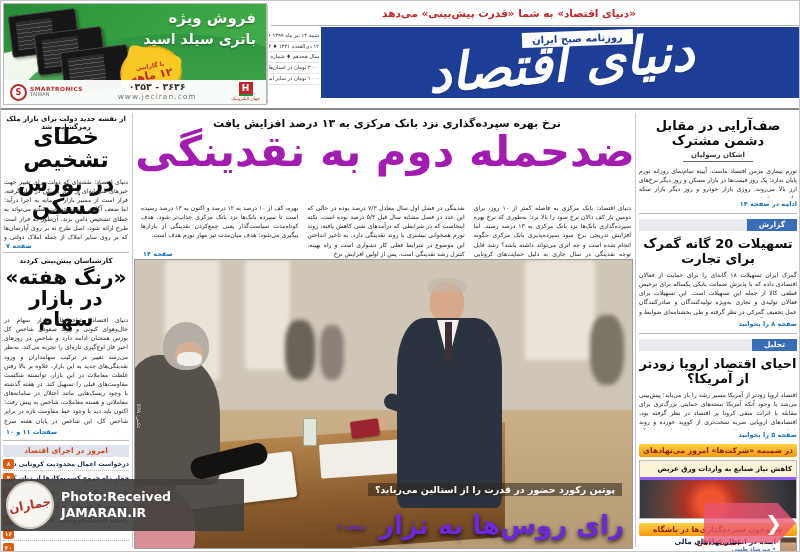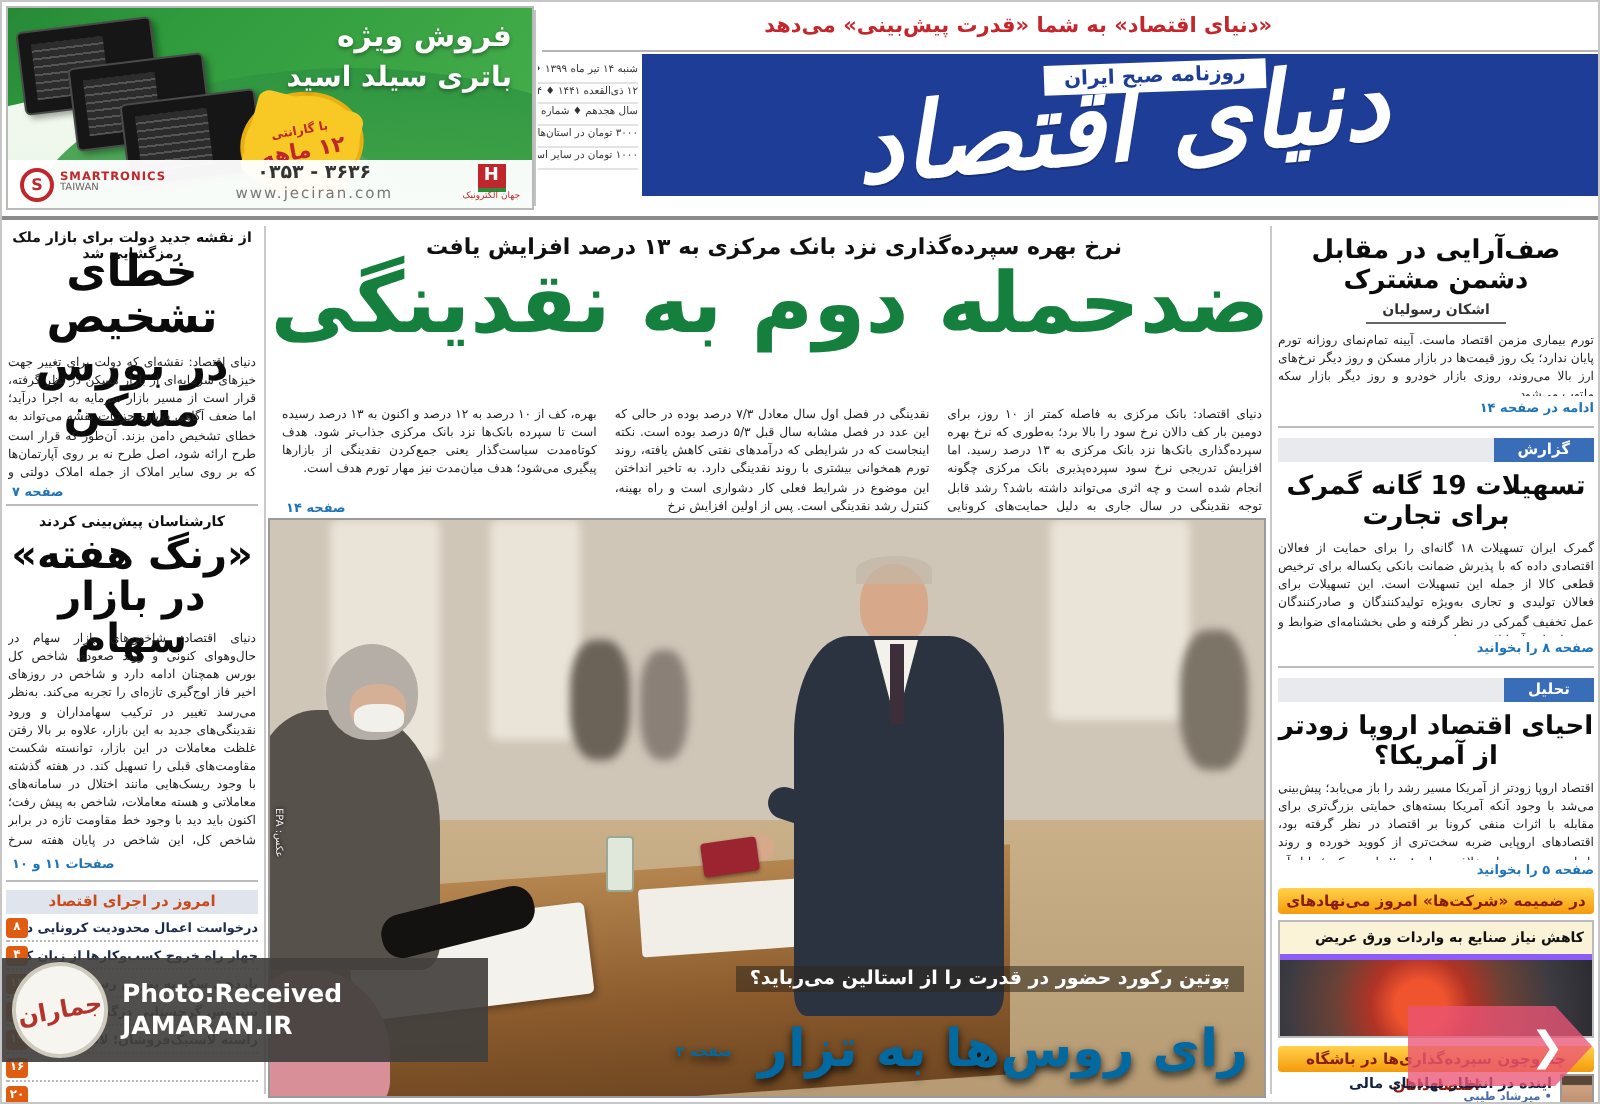--- a/index.html
+++ b/index.html
@@ -60,32 +60,32 @@
   .jahan{display:flex;flex-direction:column;align-items:center;line-height:1;}
   .jahan .h{width:14px;height:12px;background:#c0272d;color:#fff;font-size:9px;font-weight:bold;
       display:flex;align-items:center;justify-content:center;border-bottom:2px solid #2e8b3a;}
   .jahan .t{font-size:4.5px;color:#c0272d;margin-top:1px;}
   
   .header-rule{top:107px;left:0;right:0;height:2px;background:#8a8a8a;}
   .vrule{top:112px;bottom:4px;width:1px;background:#c9c9c9;}
   
   .lead-kicker{top:116px;left:140px;width:492px;text-align:center;font-size:11px;font-weight:bold;color:#111;}
   .lead-headline{top:129px;left:134px;width:500px;text-align:center;font-size:42px;font-weight:bold;
-      color:#15803d;letter-spacing:-2px;line-height:1.05;}
+      color:#a21caf;letter-spacing:-2px;line-height:1.05;}
   .lead-cols{top:202px;left:140px;width:490px;height:54px;display:flex;gap:9px;}
   .lead-cols>div{flex:1;font-size:6.1px;}
   
   .photo{top:258px;left:133px;width:499px;height:290px;background:#cfc6b8;overflow:hidden;
       border:1px solid #9a9a9a;box-sizing:border-box;}
   .ph{position:absolute;}
   .win{background:#eae4d8;filter:blur(2px);border-radius:4px;}
   .blob{filter:blur(2px);border-radius:40%;}
   .cap-kicker{position:absolute;right:10px;bottom:52px;background:rgba(45,38,28,.55);color:#fff;
       font-size:9.5px;font-weight:bold;padding:1px 7px;z-index:6;}
-  .cap-title{position:absolute;right:8px;bottom:8px;color:#0369a1;font-size:26px;font-weight:bold;
+  .cap-title{position:absolute;right:8px;bottom:8px;color:#6d28d9;font-size:26px;font-weight:bold;
       text-shadow:0 2px 4px rgba(0,0,0,.85);z-index:6;letter-spacing:-1px;}
   .cap-page{font-size:7px;font-weight:bold;vertical-align:middle;margin-right:4px;}
   .credit{position:absolute;left:1px;top:50%;writing-mode:vertical-rl;font-size:5px;color:#eee;
       text-shadow:0 0 2px #000;z-index:6;}
   
   .kick{font-size:7px;font-weight:bold;text-align:center;color:#111;}
   .lc-title{font-size:22px;font-weight:bold;text-align:center;color:#0b0b0b;line-height:1.06;letter-spacing:-1px;}
   .lc-title2{font-size:20px;}
   .lc-body{font-size:6.1px;}
   .divider{height:1px;background:#bcbcbc;}
@@ -298,21 +298,21 @@
     <div class="sb-title" style="margin-top:5px;">صف‌آرایی در مقابل دشمن مشترک</div>
     <div class="sb-author" style="margin-top:3px;">اشکان رسولیان</div>
     <div class="sb-rule"></div>
     <div class="sb-body justify" style="margin-top:4px;height:32px;overflow:hidden;">تورم بیماری مزمن اقتصاد ماست. آیینه تمام‌نمای روزانه تورم پایان ندارد؛ یک روز قیمت‌ها در بازار مسکن و روز دیگر نرخ‌های ارز بالا می‌روند، روزی بازار خودرو و روز دیگر بازار سکه ملتهب می‌شود.</div>
     <div class="plink" style="margin-top:2px;">ادامه در صفحه ۱۴</div>
     <div class="divider" style="margin:5px 0;"></div>
 
     <div class="sec-label">
       <span class="tag">گزارش</span>
     </div>
-    <div class="sb-title" style="margin-top:5px;">تسهیلات 19 گانه گمرک برای تجارت</div>
+    <div class="sb-title" style="margin-top:5px;">تسهیلات 20 گانه گمرک برای تجارت</div>
     <div class="sb-body justify" style="margin-top:4px;height:48px;overflow:hidden;">گمرک ایران تسهیلات ۱۸ گانه‌ای را برای حمایت از فعالان اقتصادی داده که با پذیرش ضمانت بانکی یکساله برای ترخیص قطعی کالا از جمله این تسهیلات است. این تسهیلات برای فعالان تولیدی و تجاری به‌ویژه تولیدکنندگان و صادرکنندگان عمل تخفیف گمرکی در نظر گرفته و طی بخشنامه‌ای ضوابط و شیوه اجرایی آن ابلاغ شده است.</div>
     <div class="plink" style="margin-top:2px;">صفحه ۸ را بخوانید</div>
     <div class="divider" style="margin:5px 0;"></div>
 
     <div class="sec-label">
       <span class="tag">تحلیل</span>
     </div>
     <div class="sb-title" style="margin-top:5px;">احیای اقتصاد اروپا زودتر از آمریکا؟</div>
     <div class="sb-body justify" style="margin-top:4px;height:40px;overflow:hidden;">اقتصاد اروپا زودتر از آمریکا مسیر رشد را باز می‌یابد؛ پیش‌بینی می‌شد با وجود آنکه آمریکا بسته‌های حمایتی بزرگ‌تری برای مقابله با اثرات منفی کرونا بر اقتصاد در نظر گرفته بود، اقتصادهای اروپایی ضربه سخت‌تری از کووید خورده و روند بازیابی سریع‌تری را برخلاف بحران ۲۰۰۸ طی می‌کنند؛ دلیل آن نظام رفاه اجتماعی متفاوت در اروپا نسبت به آمریکاست.</div>
     <div class="plink" style="margin-top:1px;">صفحه ۵ را بخوانید</div>

